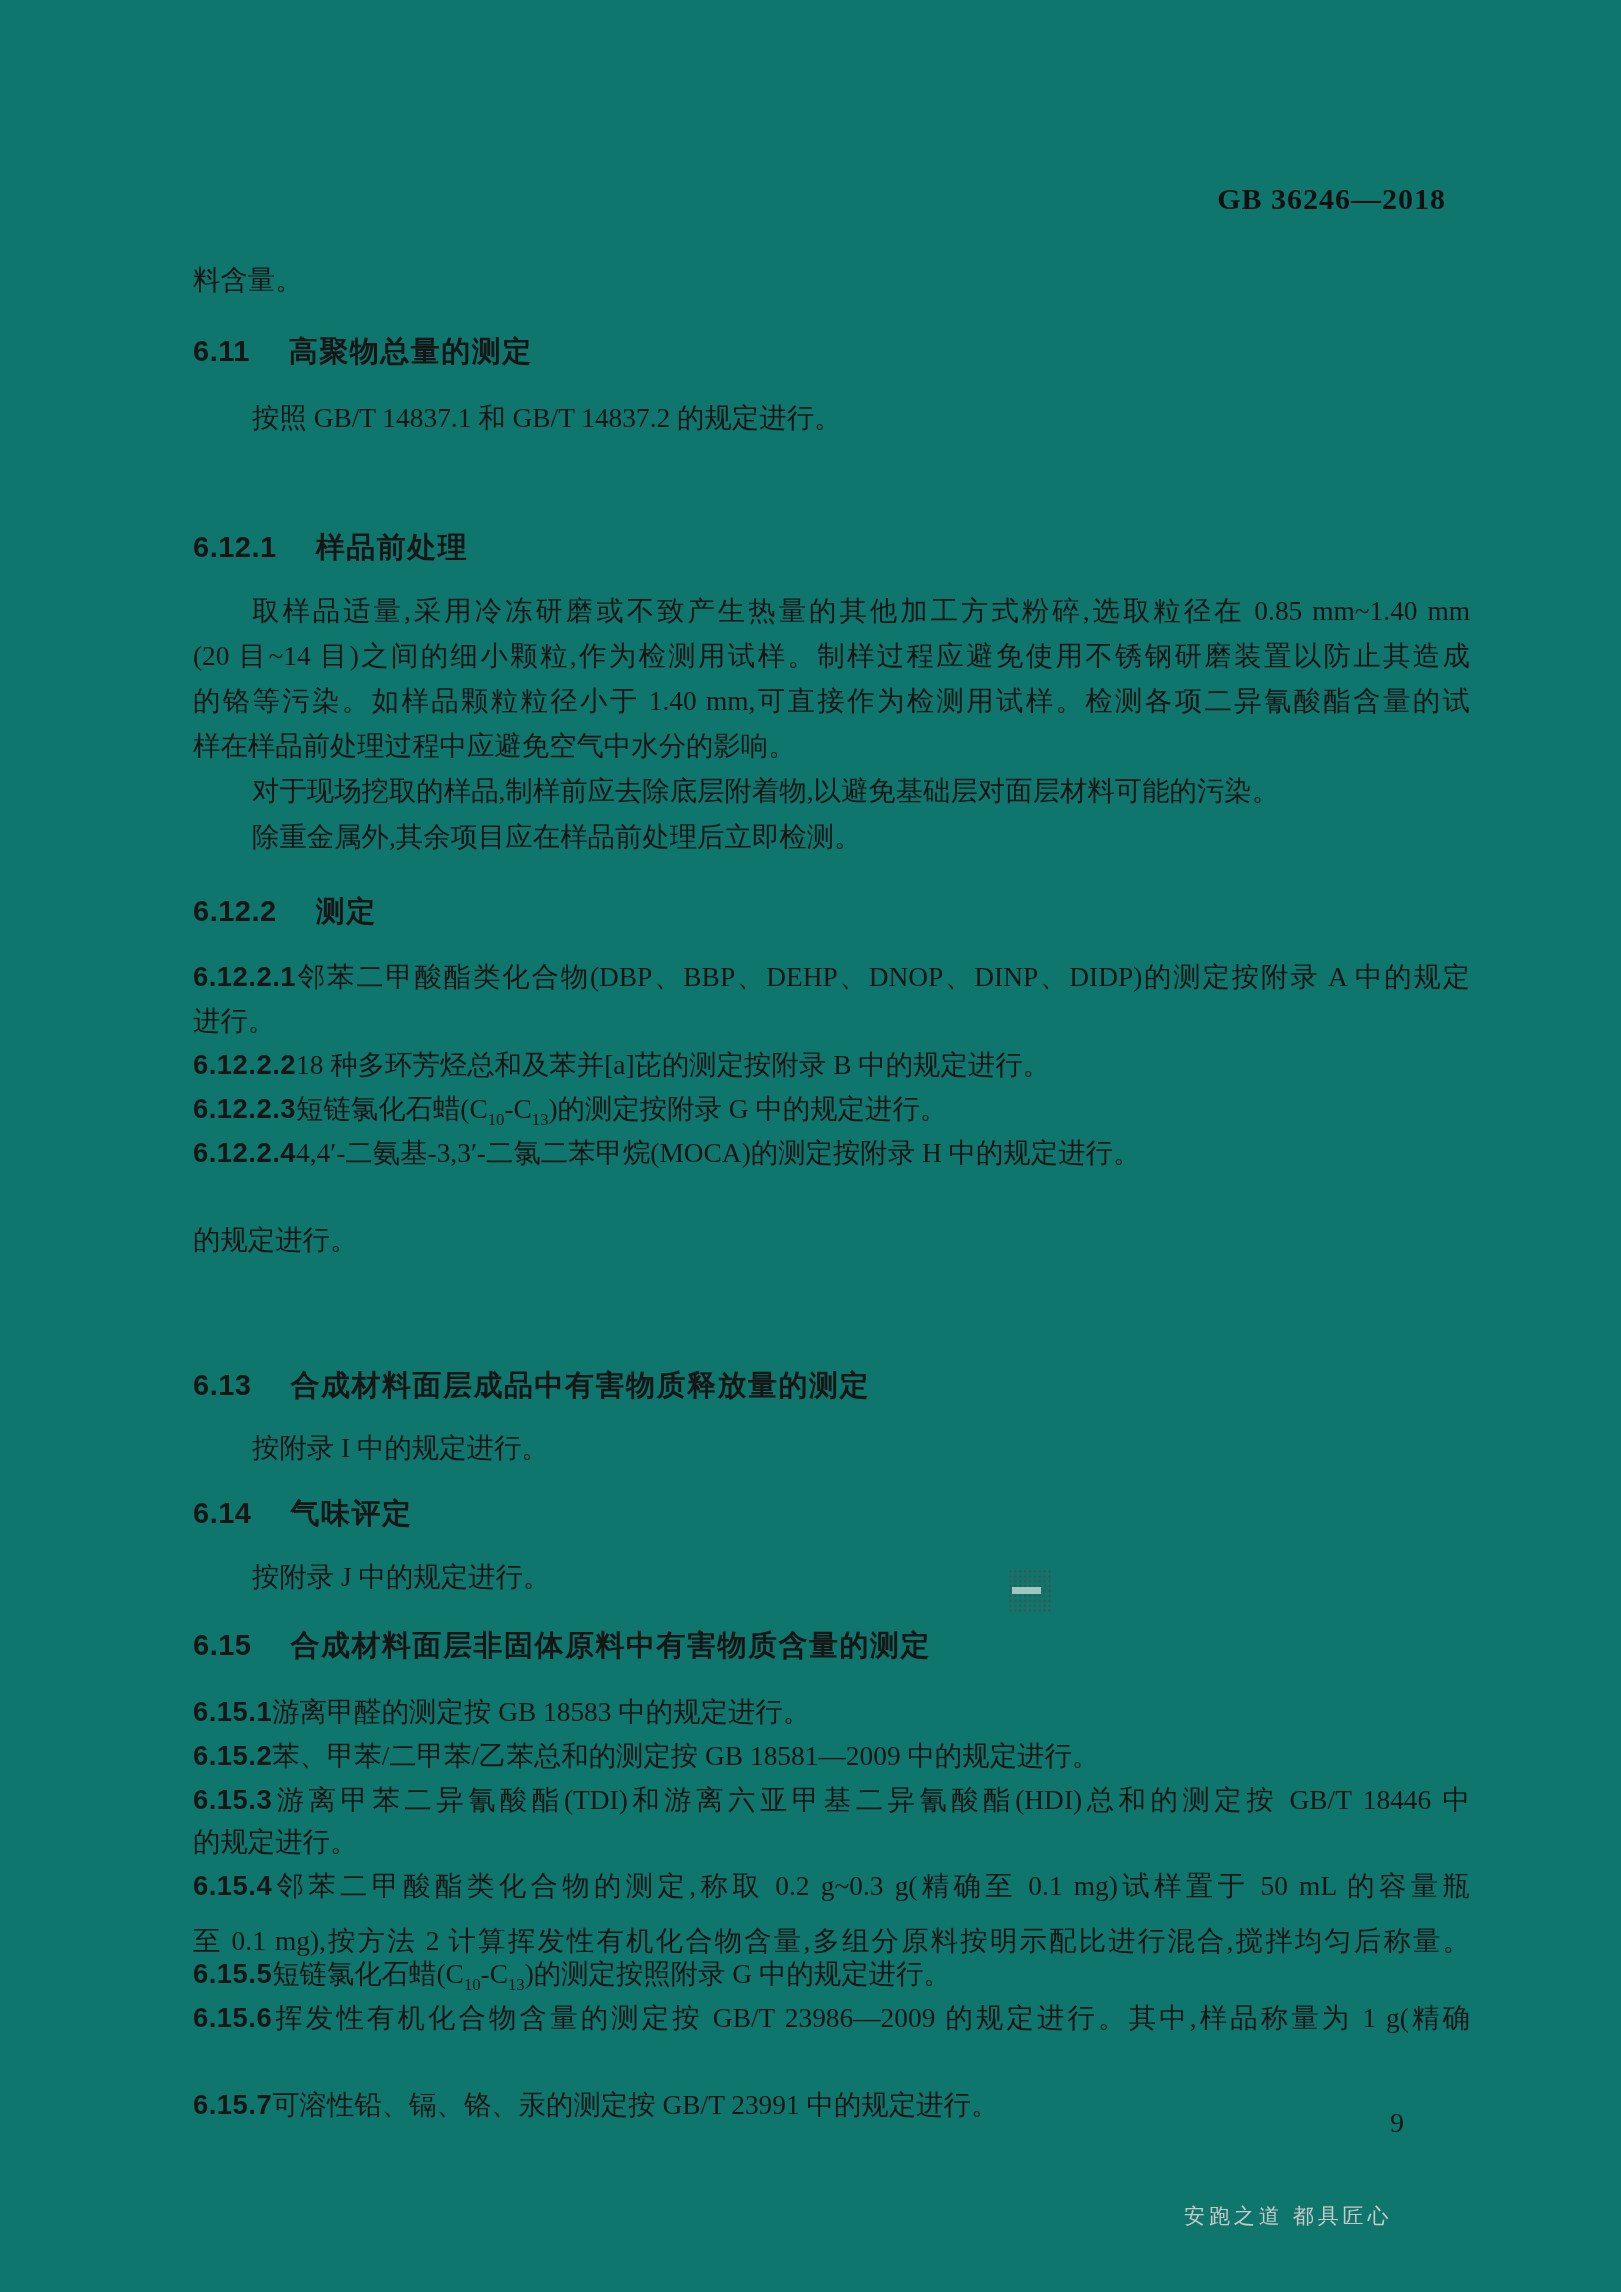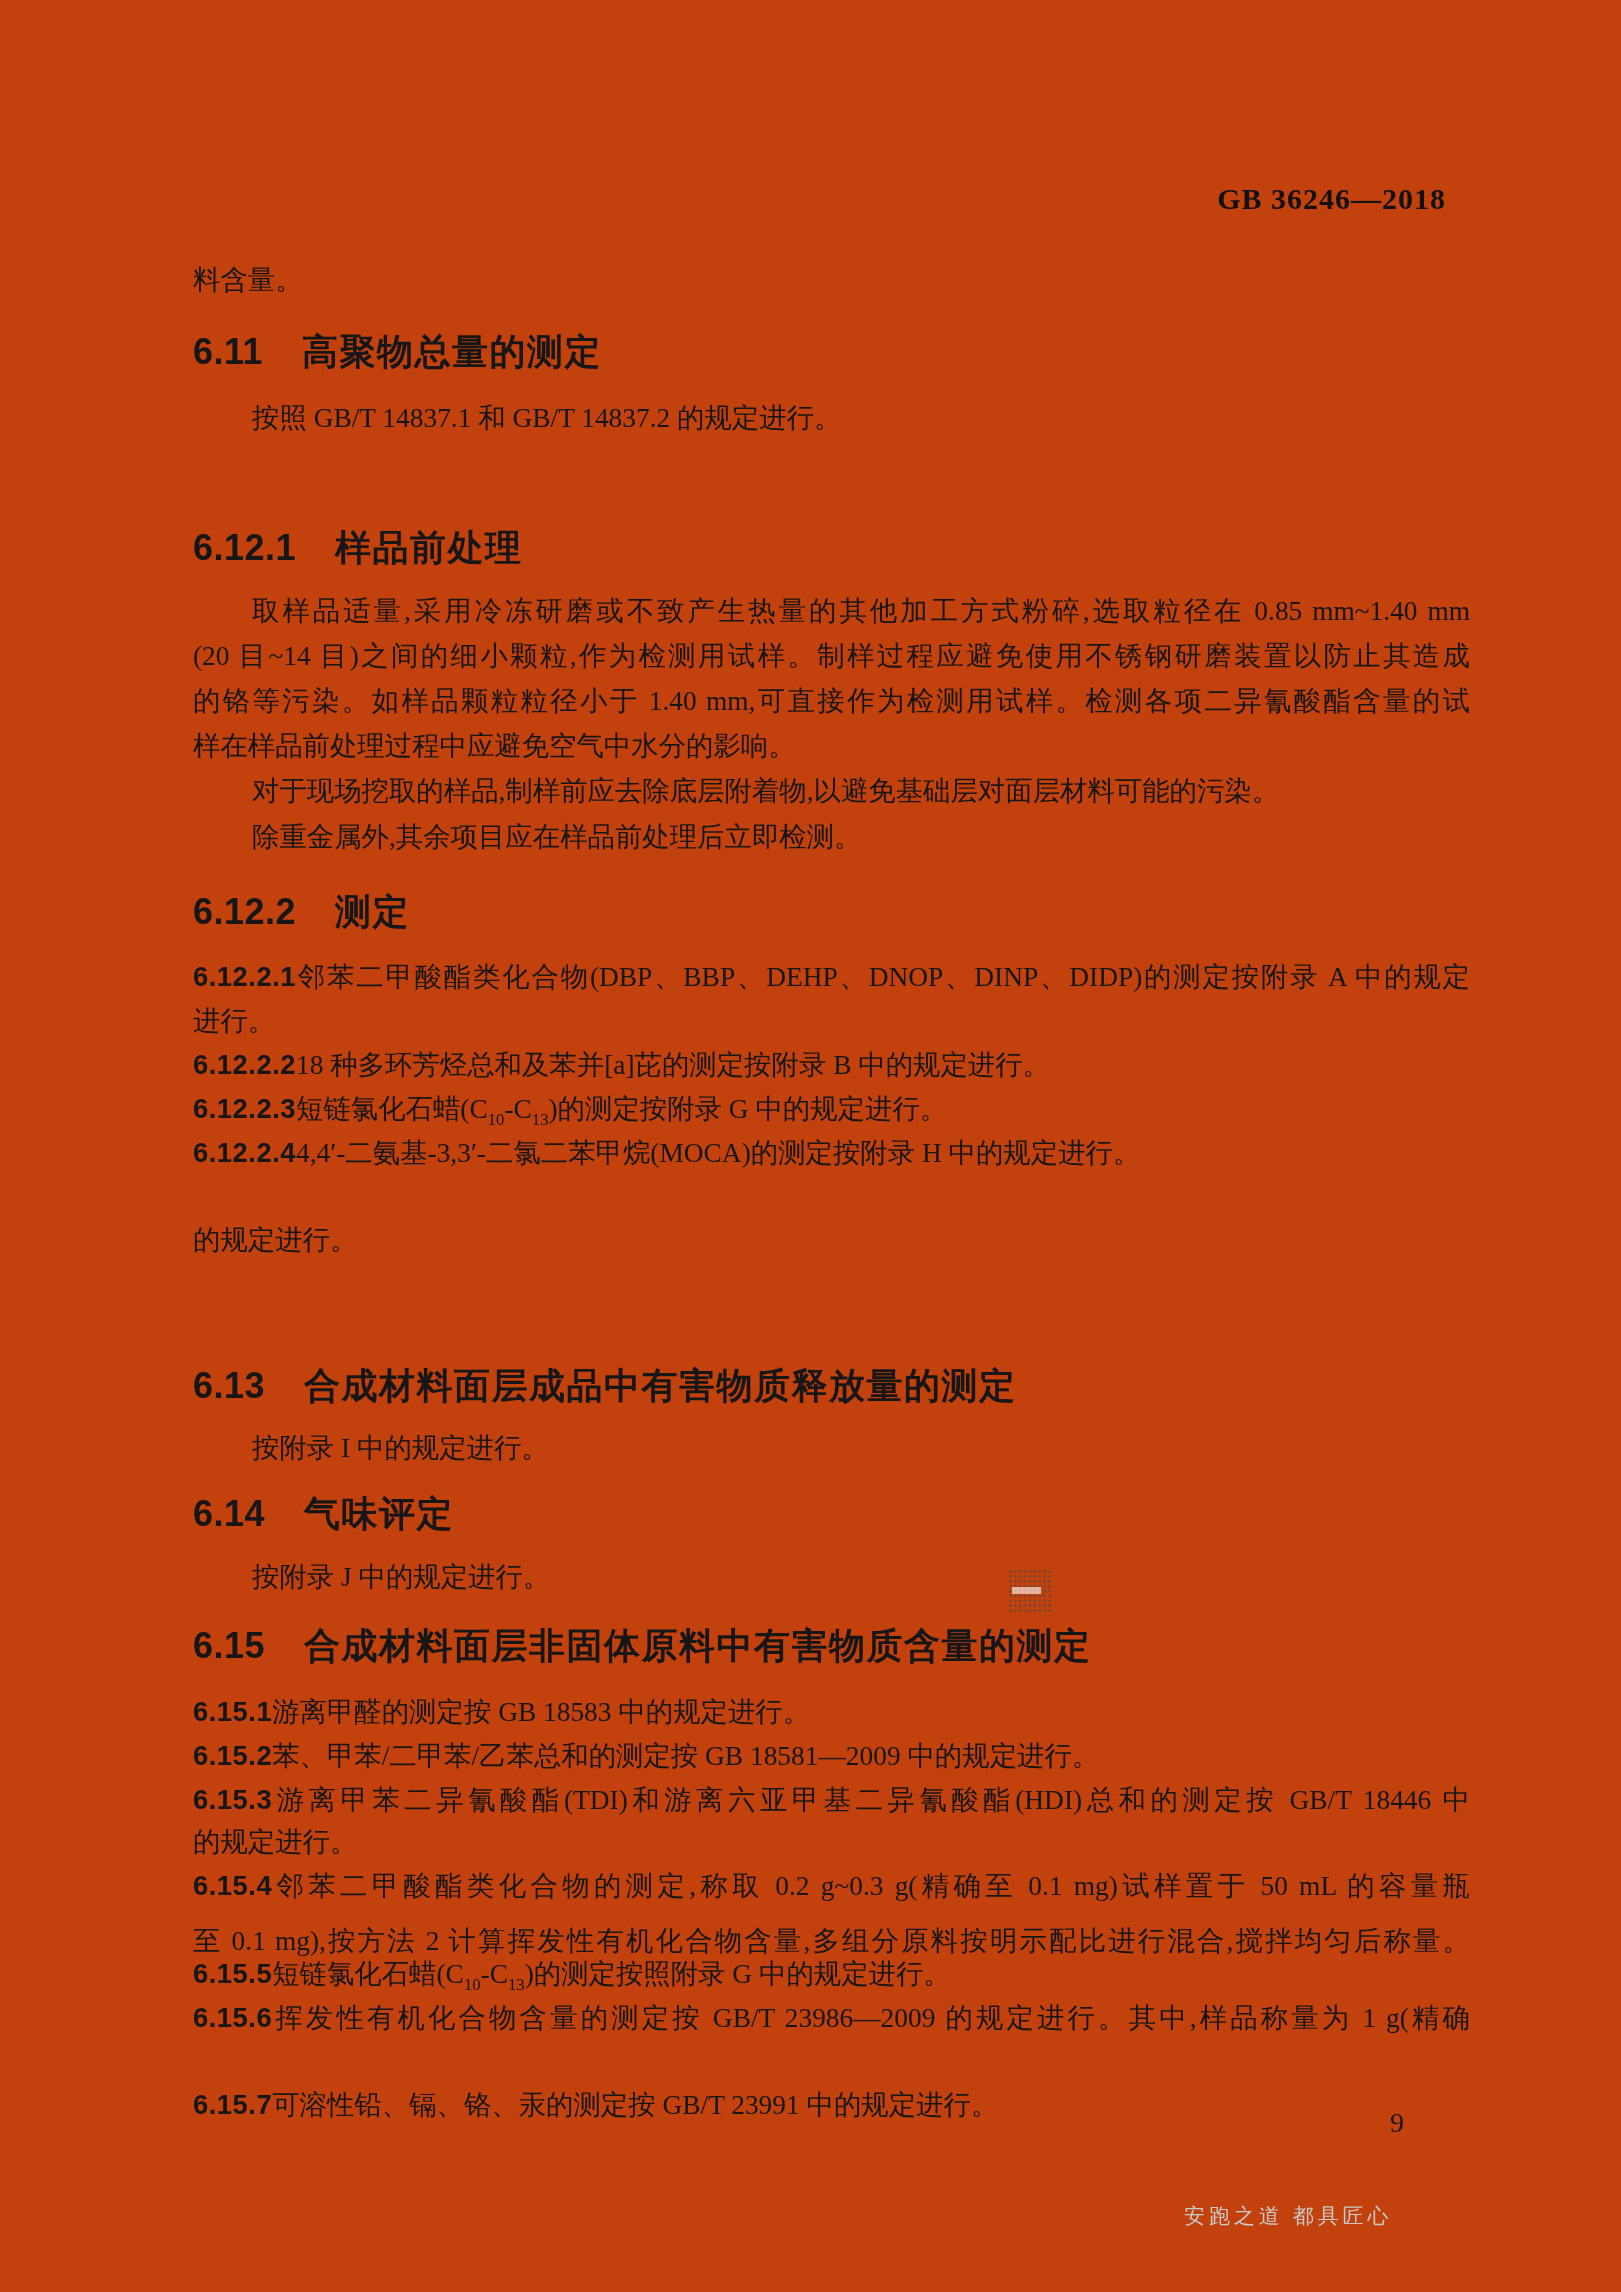--- a/index.html
+++ b/index.html
@@ -1,19 +1,19 @@
 <!DOCTYPE html>
 <html><head>
 <meta charset="utf-8">
 <style>
   html,body { margin:0; padding:0; background:#ffffff; }
   .page {
     position:relative;
     width:1621px; height:2293px;
-    background:#c2410c;
+    background:#0f766e;
     font-family:"Liberation Serif","DejaVu Serif",serif;
     color:#161616;
     overflow:hidden;
   }
   .line {
     position:absolute;
     left:193px; width:1277px;
     height:45px; line-height:45px;
     font-size:27.4px;
     white-space:nowrap;
@@ -21,21 +21,21 @@
   .fill {
     white-space:normal;
     text-align:justify;
     text-align-last:justify;
     overflow:hidden;
   }
   .indent { text-indent:59px; }
   .heading {
     font-family:"Liberation Sans","DejaVu Sans",sans-serif;
     font-weight:bold;
-    font-size:36px;
+    font-size:29px;
     letter-spacing:1.5px;
     white-space:nowrap;
   }
   .hnum { margin-right:39px; letter-spacing:0.5px; }
   .num {
     font-family:"Liberation Sans","DejaVu Sans",sans-serif;
     font-weight:bold;
     letter-spacing:0.5px;
   }
   sub { font-size:16.7px; line-height:0; vertical-align:-6.9px; }

